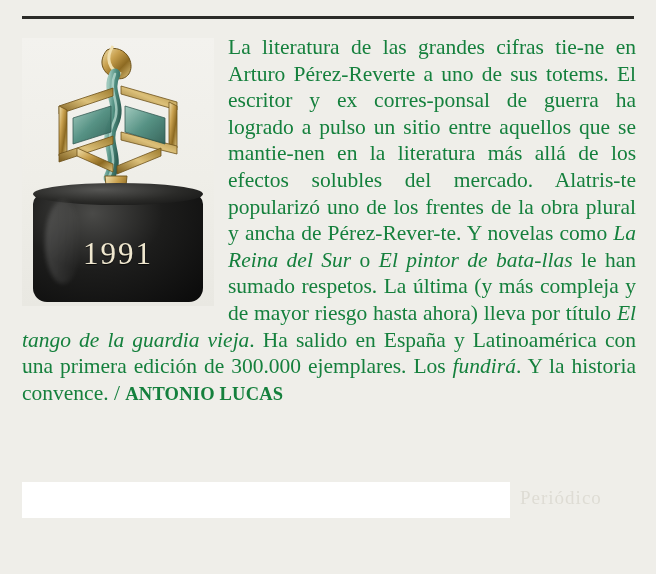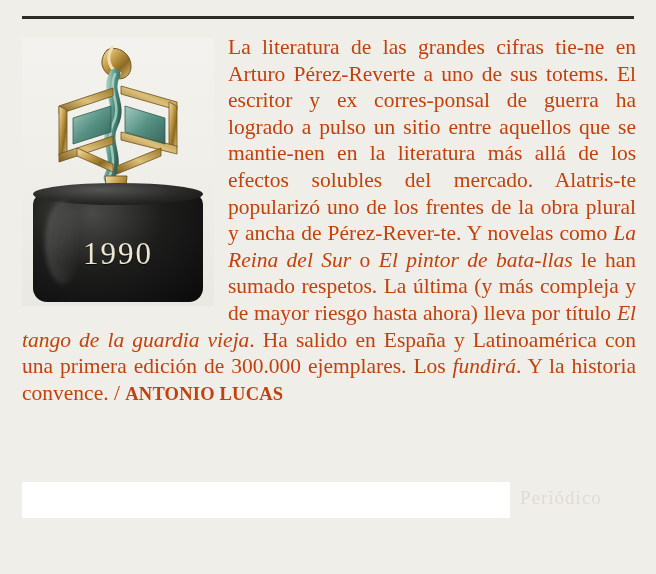--- a/index.html
+++ b/index.html
@@ -95,21 +95,21 @@
     left: 50%;
     transform: translateX(-50%);
     top: 6px;
     width: 150px;
     height: 186px;
   }
   
   .body-text {
     font-size: 21.5px;
     line-height: 26.6px;
-    color: #c2410c;
+    color: #15803d;
     text-align: justify;
     text-justify: inter-word;
     hyphens: manual;
   }
   .body-text p { margin: 0; }
   .it { font-style: italic; }
   .byline {
     font-family: "Liberation Serif", serif;
     font-weight: bold;
     font-size: 18.5px;
@@ -189,21 +189,21 @@
         <path d="M82 62 L122 74 L122 100 L82 88 Z" fill="url(#teal)" opacity="0.95" stroke="#2c544c" stroke-width="0.8"></path>
 
         <path d="M34 104 L70 120 L70 128 L34 112 Z" fill="url(#gold)" stroke="#6d521a" stroke-width="0.8"></path>
         <path d="M118 104 L74 122 L74 130 L118 112 Z" fill="url(#gold2)" stroke="#6d521a" stroke-width="0.8"></path>
 
         <path d="M62 132 L84 132 L80 172 L66 172 Z" fill="url(#gold)" stroke="#6d521a" stroke-width="0.9"></path>
         <path d="M50 150 L98 150 L96 160 L52 160 Z" fill="url(#teal)" opacity="0.9"></path>
       </svg>
 
       <div class="trophy-base"></div>
-      <div class="trophy-year">1990</div>
+      <div class="trophy-year">1991</div>
     </div>
 
     <div class="body-text">
       <p><span>La literatura de las grandes cifras tie-ne en Arturo Pérez-Reverte a uno de sus totems. El escritor y ex corres-ponsal de guerra ha logrado a pulso un sitio entre aquellos que se mantie-nen en la literatura más allá de los efectos solubles del mercado. Alatris-te popularizó uno de los frentes de la obra plural y ancha de Pérez-Rever-te. Y novelas como </span><span class="it">La Reina del Sur</span><span> o </span><span class="it">El pintor de bata-llas</span><span> le han sumado respetos. La última (y más compleja y de mayor riesgo hasta ahora) lleva por título </span><span class="it">El tango de la guardia vieja</span><span>. Ha salido en España y Latinoamérica con una primera edición de 300.000 ejemplares. Los </span><span class="it">fundirá</span><span>. Y la historia convence. </span><span class="sep">/ </span><span class="byline">ANTONIO LUCAS</span></p>
     </div>
 
     <div class="clear"></div>
   </div>
 
   <div class="ghost-text">Periódico</div>

